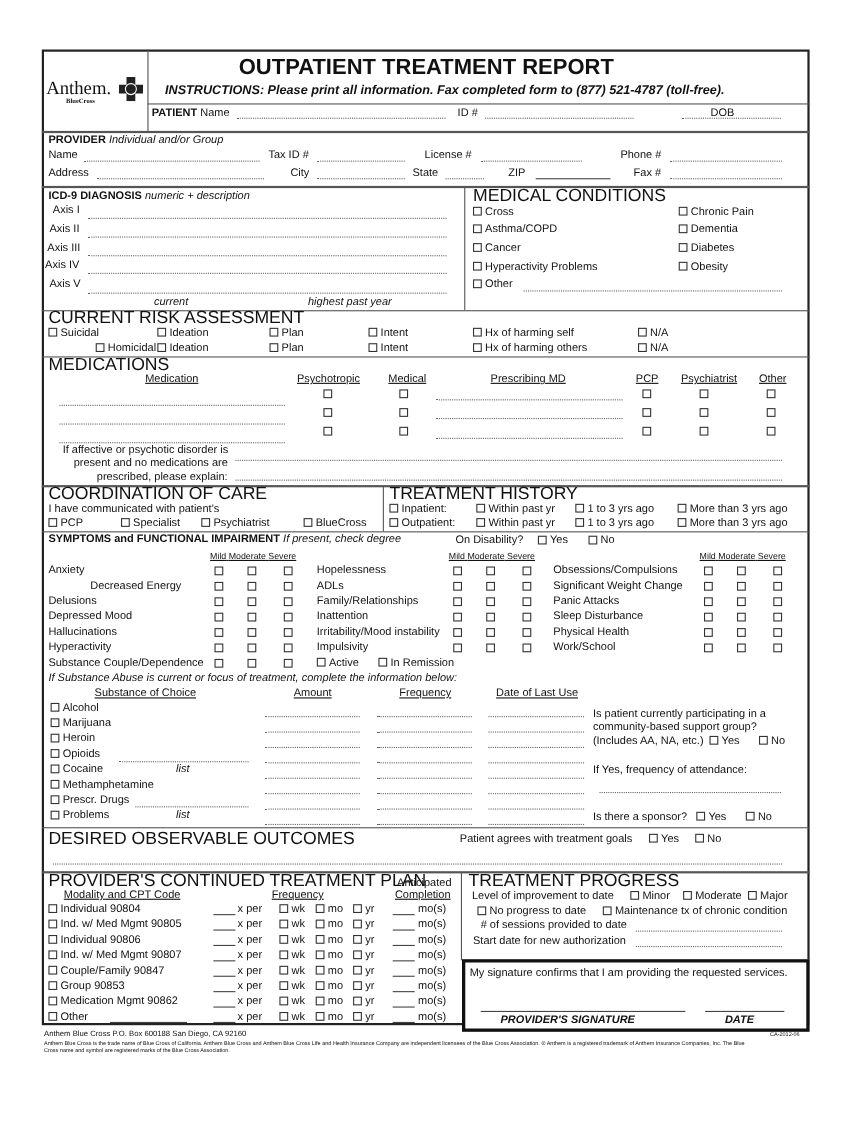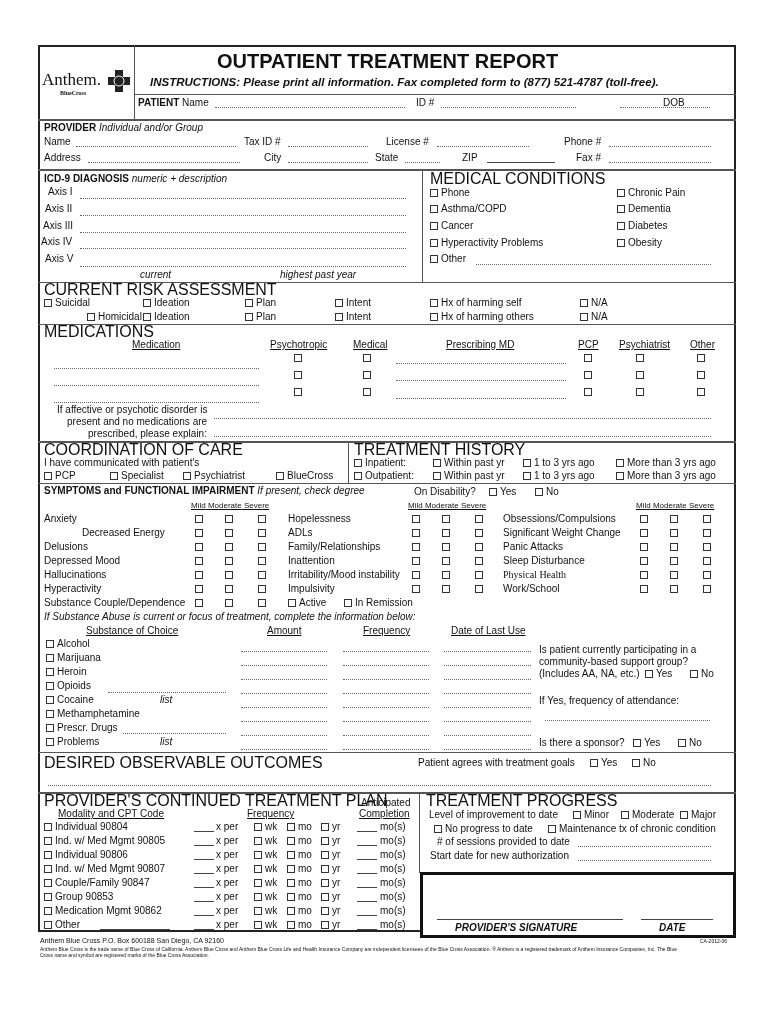--- a/index.html
+++ b/index.html
@@ -36,21 +36,21 @@
   </svg>
 </div>
 <div class="t b" style="left:217px;top:50px;font-size:20px;line-height:22px;">OUTPATIENT TREATMENT REPORT</div>
 <div class="t b i" style="left:150px;top:75px;font-size:11.5px;line-height:14px;">INSTRUCTIONS:  Please print all information.  Fax completed form to (877) 521-4787 (toll-free).</div>
 <div class="hl" style="left:134px;top:94px;width:602px;"></div>
 
 <div class="t" style="left:138px;top:97px;"><span class="b">PATIENT</span> <span>Name</span></div>
 <div class="dl" style="left:215px;top:107px;width:190px;"></div>
 <div class="t" style="left:416px;top:97px;">ID #</div>
 <div class="dl" style="left:441px;top:107px;width:135px;"></div>
-<div class="t" style="left:627px;top:97px;padding-left:36px;">DOB</div>
+<div class="t" style="left:610px;top:97px;padding-left:36px;">DOB</div>
 <div class="dl" style="left:620px;top:107px;width:90px;"></div>
 <div class="hl2" style="left:38px;top:119px;width:698px;"></div>
 
 <div class="t" style="left:44px;top:122px;"><span class="b">PROVIDER</span> <span class="i">Individual and/or Group</span></div>
 <div class="t" style="left:44px;top:136px;">Name</div>
 <div class="dl" style="left:76px;top:146px;width:160px;"></div>
 <div class="t" style="left:244px;top:136px;">Tax ID #</div>
 <div class="dl" style="left:288px;top:146px;width:80px;"></div>
 <div class="t" style="left:386px;top:136px;">License #</div>
 <div class="dl" style="left:437px;top:146px;width:92px;"></div>
@@ -77,21 +77,21 @@
 <div class="t" style="left:43px;top:220px;">Axis III</div>
 <div class="dl" style="left:80px;top:232px;width:326px;"></div>
 <div class="t" style="left:41px;top:236px;">Axis IV</div>
 <div class="dl" style="left:80px;top:248px;width:326px;"></div>
 <div class="t" style="left:45px;top:253px;">Axis V</div>
 <div class="dl" style="left:80px;top:266px;width:326px;"></div>
 <div class="t i" style="left:140px;top:269px;">current</div>
 <div class="t i" style="left:280px;top:269px;">highest past year</div>
 
 <div class="t sec" style="left:430px;top:173px;">MEDICAL CONDITIONS</div>
-<div class="t" style="left:430px;top:187px;"><span class="cb"></span><span>Phone</span></div>
+<div class="t" style="left:430px;top:187px;"><span class="cb"></span><span>Cross</span></div>
 <div class="t" style="left:430px;top:203px;"><span class="cb"></span><span>Asthma/COPD</span></div>
 <div class="t" style="left:430px;top:220px;"><span class="cb"></span><span>Cancer</span></div>
 <div class="t" style="left:430px;top:237px;"><span class="cb"></span><span>Hyperactivity Problems</span></div>
 <div class="t" style="left:430px;top:253px;"><span class="cb"></span><span>Other</span></div>
 <div class="dl" style="left:476px;top:264px;width:235px;"></div>
 <div class="t" style="left:617px;top:187px;"><span class="cb"></span><span>Chronic Pain</span></div>
 <div class="t" style="left:617px;top:203px;"><span class="cb"></span><span>Dementia</span></div>
 <div class="t" style="left:617px;top:220px;"><span class="cb"></span><span>Diabetes</span></div>
 <div class="t" style="left:617px;top:237px;"><span class="cb"></span><span>Obesity</span></div>
 <div class="hl" style="left:38px;top:282px;width:698px;"></div>
@@ -196,21 +196,21 @@
 <div class="t" style="left:288px;top:555px;">Inattention</div>
 <div class="t" style="left:288px;top:569px;">Irritability/Mood instability</div>
 <div class="t" style="left:288px;top:583px;">Impulsivity</div>
 <div class="t" style="left:288px;top:597px;"><span class="cb"></span><span>Active</span></div>
 <div class="t" style="left:344px;top:597px;"><span class="cb"></span><span>In Remission</span></div>
 
 <div class="t" style="left:503px;top:513px;">Obsessions/Compulsions</div>
 <div class="t" style="left:503px;top:527px;">Significant Weight Change</div>
 <div class="t" style="left:503px;top:541px;">Panic Attacks</div>
 <div class="t" style="left:503px;top:555px;">Sleep Disturbance</div>
-<div class="t" style="left:503px;top:569px;font-family:Liberation Serif, serif;">Physical Health</div>
+<div class="t" style="left:503px;top:569px;">Physical Health</div>
 <div class="t" style="left:503px;top:583px;">Work/School</div>
 
 <div>
   <span class="cb abs" style="left:195px;top:515px"></span>
     <span class="cb abs" style="left:225px;top:515px"></span>
     <span class="cb abs" style="left:258px;top:515px"></span>
   <span class="cb abs" style="left:195px;top:529px"></span>
     <span class="cb abs" style="left:225px;top:529px"></span>
     <span class="cb abs" style="left:258px;top:529px"></span>
   <span class="cb abs" style="left:195px;top:543px"></span>
@@ -434,20 +434,21 @@
 <div class="t" style="left:621px;top:809px;"><span class="cb"></span><span>Moderate</span></div>
 <div class="t" style="left:680px;top:809px;"><span class="cb"></span><span>Major</span></div>
 <div class="t" style="left:434px;top:823px;"><span class="cb"></span><span>No progress to date</span></div>
 <div class="t" style="left:548px;top:823px;"><span class="cb"></span><span>Maintenance tx of chronic condition</span></div>
 <div class="t" style="left:437px;top:836px;"># of sessions provided to date</div>
 <div class="dl" style="left:578px;top:846px;width:133px;"></div>
 <div class="t" style="left:430px;top:850px;">Start date for new authorization</div>
 <div class="dl" style="left:578px;top:860px;width:133px;"></div>
 
 <div class="sig-box">
+  <div class="t" style="left:4px;top:4px;">My signature confirms that I am providing the requested services.</div>
   <div class="sl" style="left:14px;top:44px;width:186px;"></div>
   <div class="sl" style="left:218px;top:44px;width:72px;"></div>
   <div class="t b i" style="left:32px;top:47px;">PROVIDER'S SIGNATURE</div>
   <div class="t b i" style="left:236px;top:47px;">DATE</div>
 </div>
 
 <div class="t" style="left:40px;top:936px;font-size:7px;line-height:9px;">Anthem Blue Cross  P.O. Box 600188  San Diego, CA 92160</div>
 <div class="t" style="left:700px;top:938px;font-size:5px;line-height:6px;">CA-2012-06</div>
 <div class="t small" style="left:40px;top:946px;">Anthem Blue Cross is the trade name of Blue Cross of California.  Anthem Blue Cross and Anthem Blue Cross Life and Health Insurance Company are independent licensees of the Blue Cross Association.  ® Anthem is a registered trademark of Anthem Insurance Companies, Inc.  The Blue</div>
 <div class="t small" style="left:40px;top:952px;">Cross name and symbol are registered marks of the Blue Cross Association.</div>

